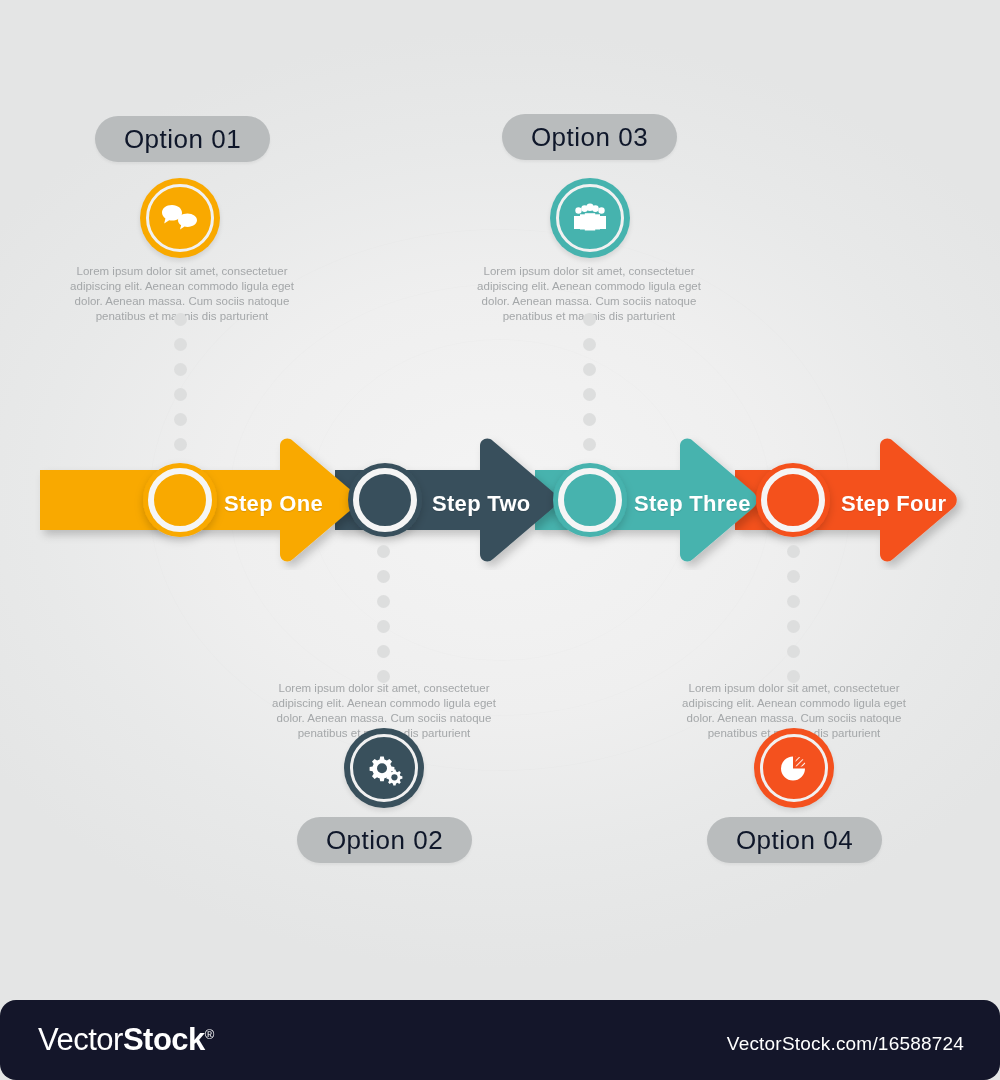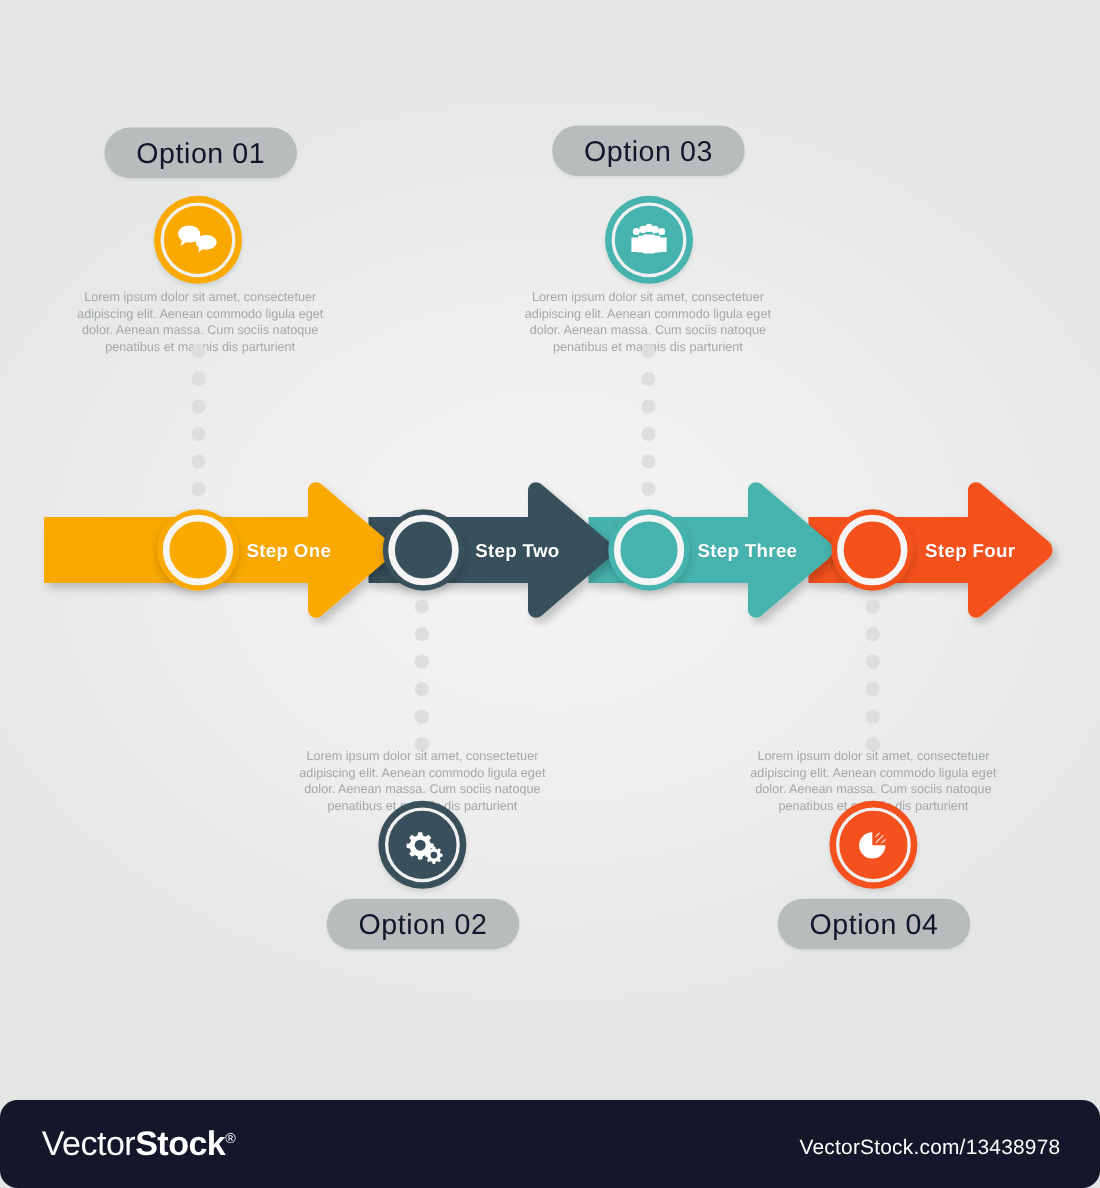--- a/index.html
+++ b/index.html
@@ -61,21 +61,21 @@
 
   
   .dots{position:absolute;display:flex;flex-direction:column;align-items:center;gap:12px;}
   .dots i{display:block;width:13px;height:13px;border-radius:50%;background:#dddede;}
 
   
   #chain{position:absolute;left:0;top:430;width:1000px;height:140px;}
   .step-label{
     position:absolute;
     color:#ffffff;
-    font-size:17px;
+    font-size:22px;
     font-weight:bold;
     letter-spacing:.3px;
     white-space:nowrap;
     text-shadow:0 1px 1px rgba(0,0,0,.12);
   }
 
   
   #footer{
     position:absolute;left:0;bottom:0;width:1000px;height:80px;
     background:#14162a;
@@ -258,16 +258,16 @@
       <path fill="url(#hatch)" d="M21.6 8.0 L21.6 18.6 L31.8 18.6 A11 11 0 0 0 21.6 8.0 Z"></path>
     </svg>
   </div>
 
   <div class="pill" style="left:707px;top:817px;width:175px;">
     <span>Option 04</span>
   </div>
 
   <div id="footer">
     <div id="logo"><span class="lt">Vector</span><span class="hv">Stock</span><sup>®</sup></div>
-    <div id="sitelink">VectorStock.com/13438978</div>
+    <div id="sitelink">VectorStock.com/16588724</div>
   </div>
 
 </div>
 
 </body></html>

